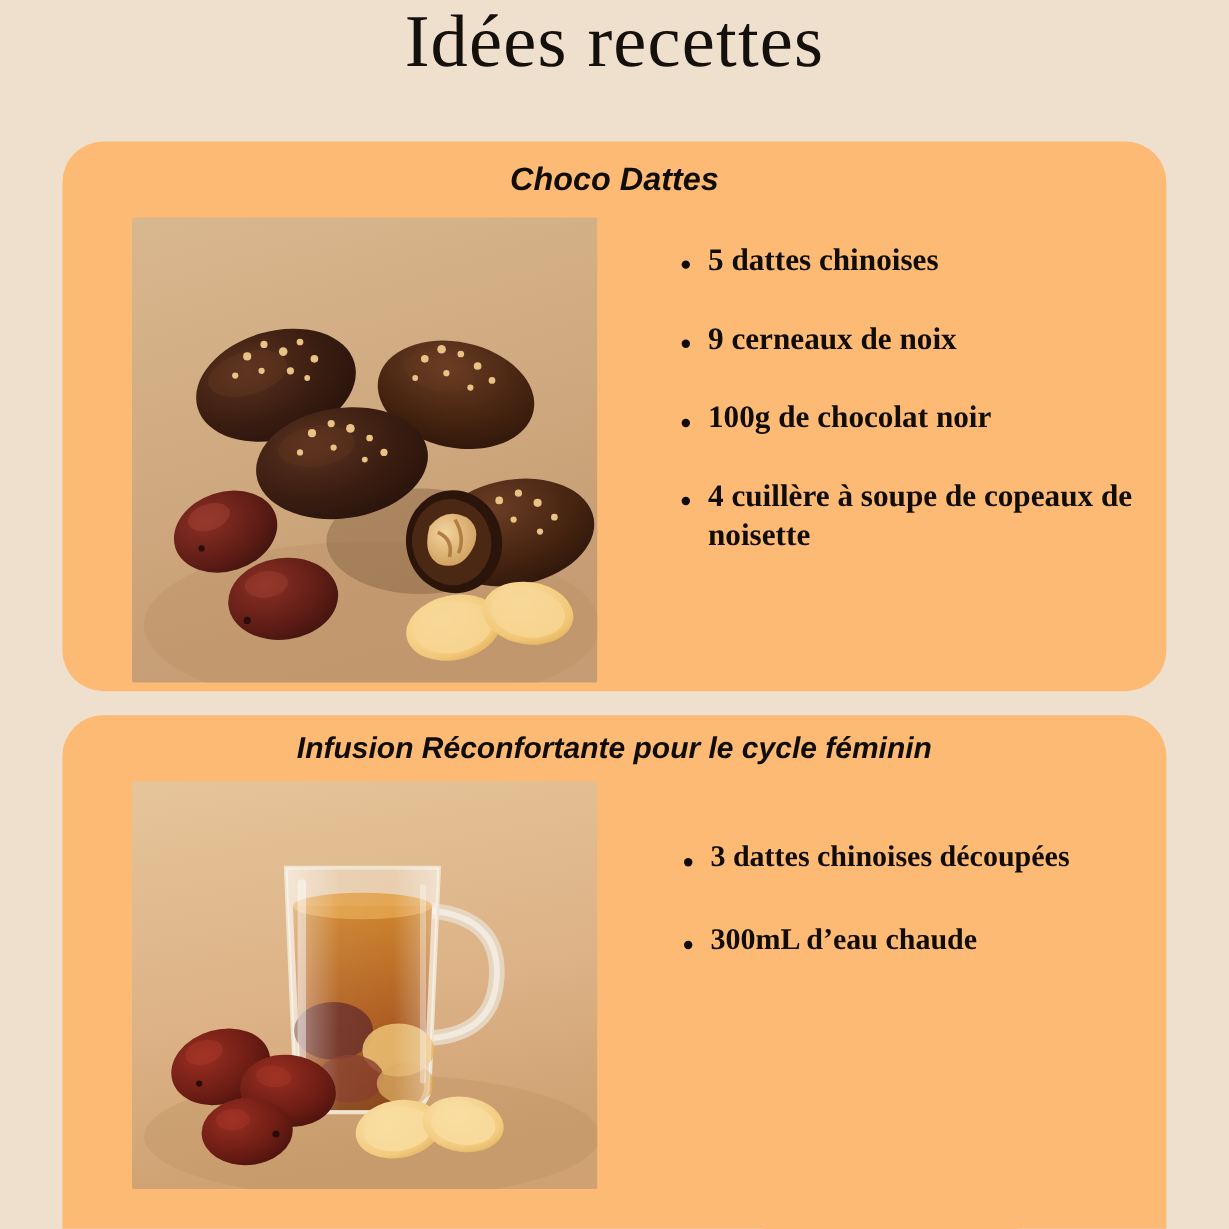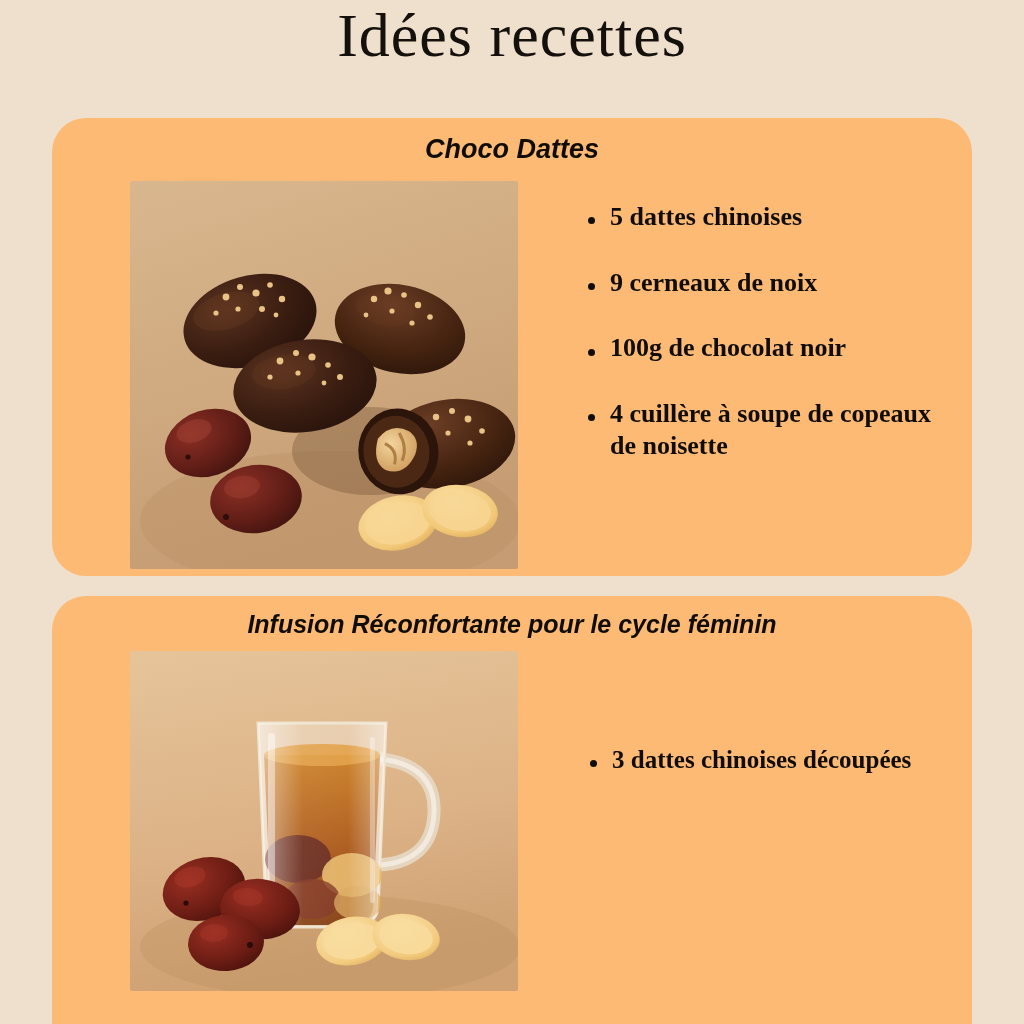--- a/index.html
+++ b/index.html
@@ -54,21 +54,20 @@
     padding-top: 16px;
   }
   .card-2 .recipe-title {
     font-size: 25px;
     padding-top: 14px;
   }
 
   .card-body {
     display: flex;
     align-items: flex-start;
-    padding-left: 20px;
   }
   .photo {
     position: relative;
     margin-left: 58px;
     border-radius: 2px;
     overflow: hidden;
     flex: 0 0 auto;
   }
   .photo-1 { width: 388px; height: 388px; margin-top: 16px; }
   .photo-2 { width: 388px; height: 340px; margin-top: 12px; }
@@ -100,21 +99,21 @@
     margin-top: 36px;
     margin-left: 62px;
     margin-right: 24px;
   }
   .list-1 li {
     font-size: 26px;
     line-height: 1.22;
     margin-bottom: 34px;
   }
   .list-2 {
-    margin-top: 105px;
+    margin-top: 60px;
     margin-left: 64px;
     margin-right: 24px;
   }
   .list-2 li {
     font-size: 25px;
     line-height: 1.24;
     margin-bottom: 38px;
   }
 
   
@@ -334,18 +333,19 @@
             <ellipse cx="222" cy="290" rx="36" ry="24" fill="url(#gin2)" transform="rotate(-10 222 290)"></ellipse>
             <ellipse cx="222" cy="290" rx="29" ry="18" fill="#f8dc9d" transform="rotate(-10 222 290)" opacity="0.85"></ellipse>
             <ellipse cx="276" cy="286" rx="34" ry="23" fill="url(#gin2)" transform="rotate(8 276 286)"></ellipse>
             <ellipse cx="276" cy="286" rx="27" ry="17" fill="#f8dc9d" transform="rotate(8 276 286)" opacity="0.85"></ellipse>
           </g>
         </svg>
       </div>
 
       <ul class="ingredients list-2">
         <li>3 dattes chinoises découpées</li>
+        <li>300mL d’eau chaude</li>
       </ul>
 
     </div>
   </section>
 
 </div>
 
 </body></html>

